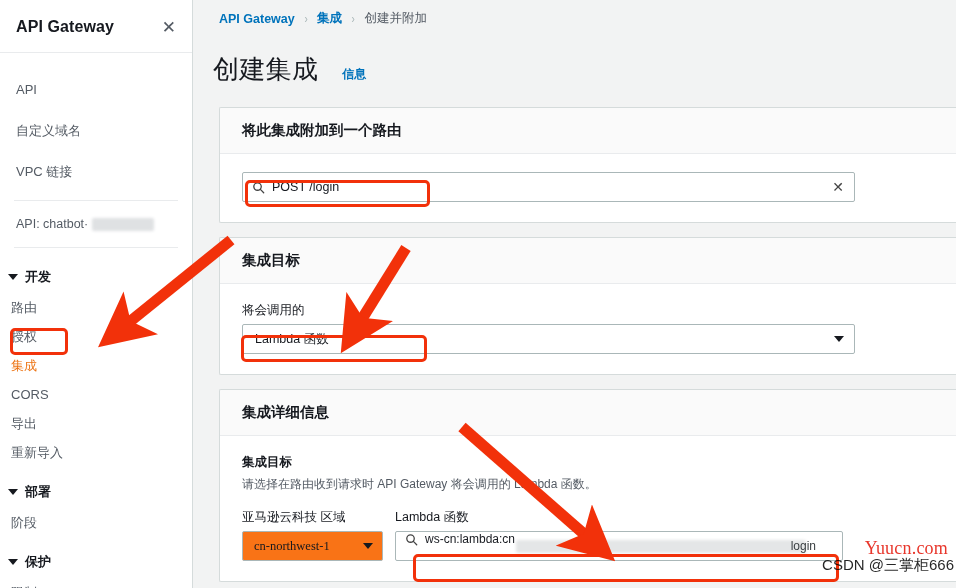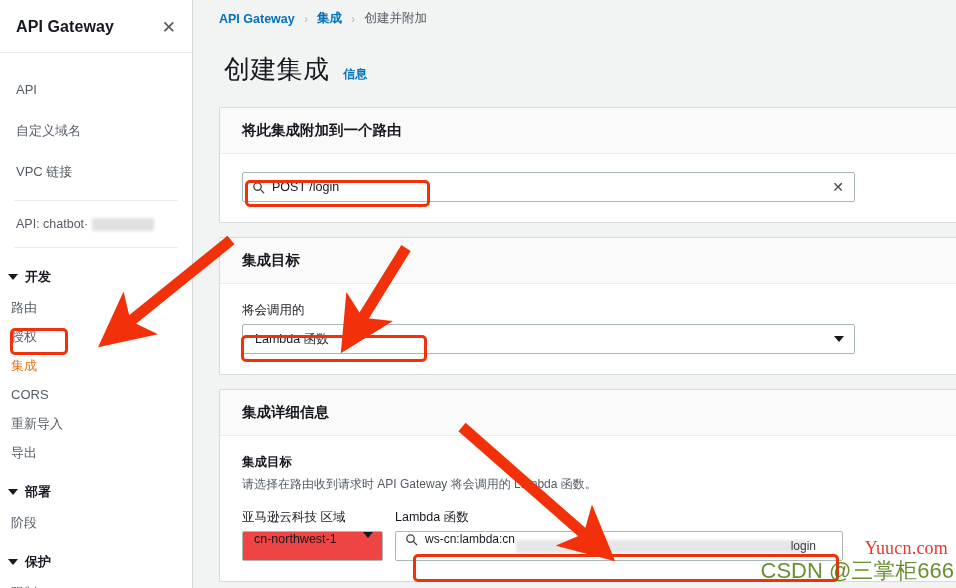--- a/index.html
+++ b/index.html
@@ -95,22 +95,22 @@
     font-size: 12.5px;
   }
   .bc-link { color: #0073bb; font-weight: bold; cursor: pointer; }
   .bc-sep {
     color: #aab7b8; font-size: 13px;
     transform: scaleX(.75);
   }
   .bc-current { color: #545b64; }
 
   .page-title-row {
-    display: flex; align-items: baseline; gap: 14px;
-    padding: 25px 0 20px 30px;
+    display: flex; align-items: baseline; gap: 24px;
+    padding: 25px 0 20px 19px;
   }
   .page-title {
     font-size: 26px; font-weight: normal; color: #16191f;
     letter-spacing: .3px;
   }
   .info-link {
     font-size: 12px; color: #0073bb; font-weight: bold; cursor: pointer;
   }
 
   .card {
@@ -180,23 +180,24 @@
     width: 0; height: 0;
     border-left: 5px solid transparent;
     border-right: 5px solid transparent;
     border-top: 6px solid #16191f;
   }
 
   .row-2 { display: flex; gap: 12px; align-items: flex-start; }
   .region-col { width: 141px; }
   .region-select {
     height: 30px;
-    border: 1px solid #aab7b8; background: #ef4444; border-radius: 2px;
-    display: flex; justify-content: space-between;
+    border: 1px solid #aab7b8; background: #f97316; border-radius: 2px;
+    display: flex; align-items: center; justify-content: space-between;
     padding: 0 9px 0 11px;
+    font-family: Liberation Serif, serif;
   }
   .lambda-col { flex: 1 1 auto; }
   .lambda-box {
     position: relative;
     height: 30px;
     border: 1px solid #aab7b8; background: #fff; border-radius: 2px;
     display: flex; align-items: center;
     padding: 0 8px 14px 9px;
     width: 448px;
   }
@@ -224,21 +225,21 @@
 
   
   .wm-red {
     position: absolute; right: 8px; top: 538px;
     font-family: "Liberation Serif", "DejaVu Serif", serif;
     font-size: 18px; color: #e8362b; z-index: 110;
     letter-spacing: .2px;
   }
   .wm-gray {
     position: absolute; right: 2px; top: 556px;
-    font-size: 22px; color: #4d7c0f; z-index: 110;
+    font-size: 15px; color: #000000; z-index: 110;
     opacity: .85; white-space: nowrap;
     font-family: "Liberation Sans", sans-serif;
     text-align: center;
   }
 </style>
 </head>
 <body>
 
 <div id="root">
 
@@ -266,22 +267,22 @@
 
     <div class="sb-spacer"></div>
     <div class="sb-group">
       <span class="caret"></span>
       <span>开发</span>
     </div>
     <div class="sb-item">路由</div>
     <div class="sb-item">授权</div>
     <div class="sb-item active">集成</div>
     <div class="sb-item">CORS</div>
+    <div class="sb-item">导出</div>
     <div class="sb-item blurred">重新导入</div>
-    <div class="sb-item">导出</div>
 
     <div class="sb-spacer"></div>
     <div class="sb-group">
       <span class="caret"></span>
       <span>部署</span>
     </div>
     <div class="sb-item">阶段</div>
 
     <div class="sb-spacer"></div>
     <div class="sb-group">

